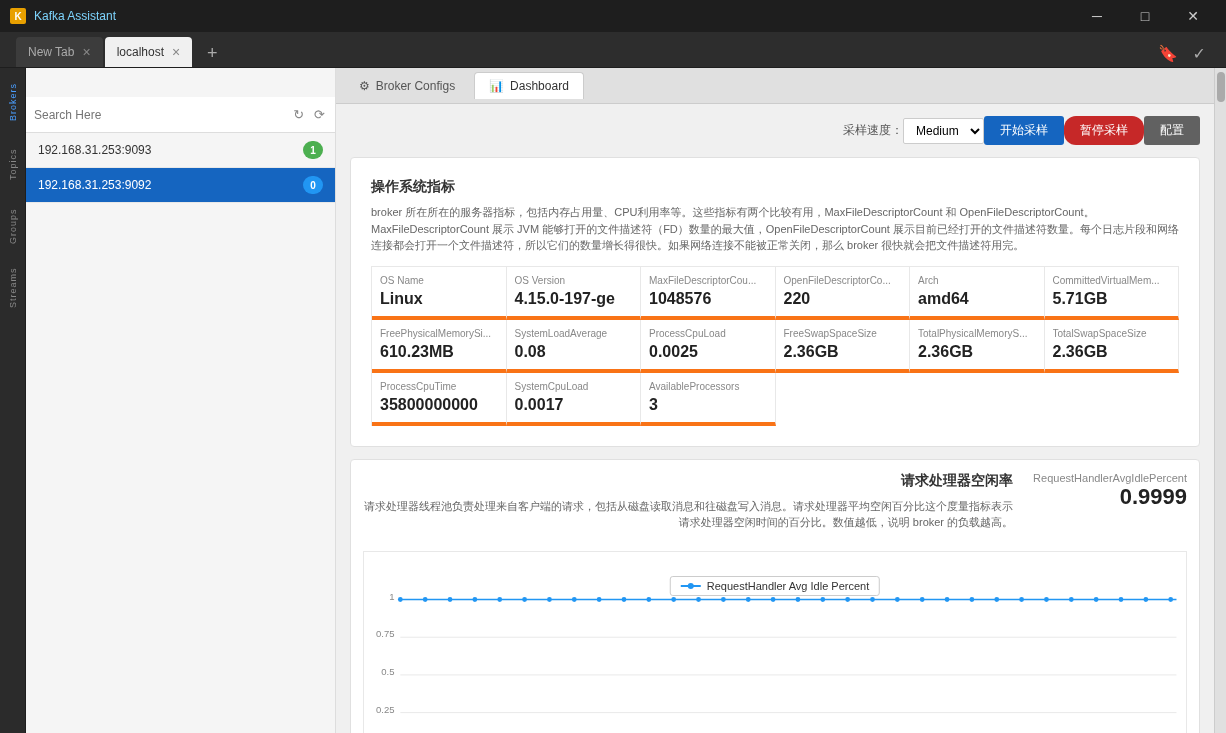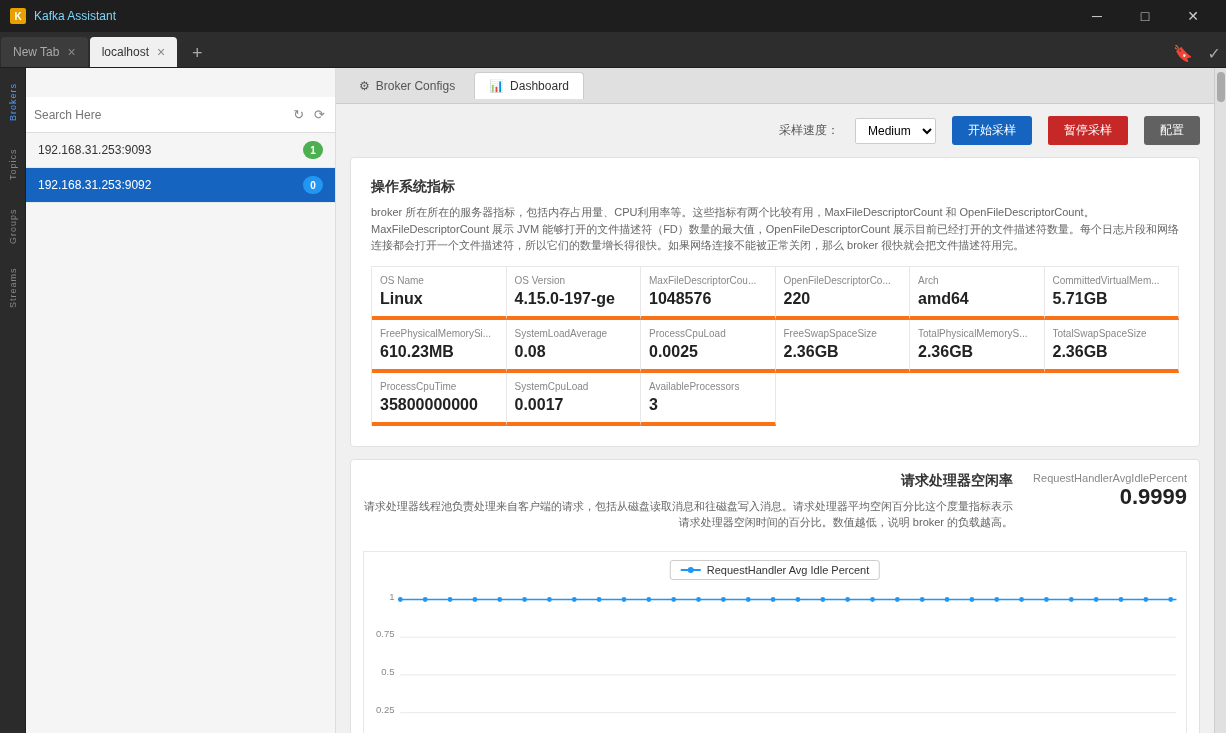--- a/index.html
+++ b/index.html
@@ -21,21 +21,21 @@
     .title-bar-title { color: #7dd3fc; font-size: 12px; }
     .title-bar-controls { display: flex; gap: 2px; }
     .title-bar-btn { width: 46px; height: 32px; background: transparent; border: none; color: #ccc; cursor: pointer; font-size: 14px; display: flex; align-items: center; justify-content: center; }
 
     
     .tab-bar {
       background: #2d2d2d;
       height: 36px;
       display: flex;
       align-items: flex-end;
-      padding: 0 1px;
+      padding: 0 16px;
       border-bottom: 1px solid #1e1e1e;
     }
     .tab {
       height: 30px;
       padding: 0 12px;
       background: #3c3c3c;
       color: #aaa;
       display: flex;
       align-items: center;
       gap: 8px;
@@ -185,21 +185,21 @@
       flex: 1;
       overflow-y: auto;
       padding: 12px 14px;
     }
 
     
     .sampling-bar {
       display: flex;
       align-items: center;
       justify-content: flex-end;
-      gap: 16px;
+      gap: 0;
       margin-bottom: 12px;
     }
     .sampling-label { font-size: 12px; color: #555; }
     .sampling-select {
       padding: 4px 8px;
       border: 1px solid #ccc;
       border-radius: 2px;
       font-size: 12px;
       background: white;
       cursor: pointer;
@@ -211,21 +211,21 @@
       border: none;
       border-radius: 3px;
       cursor: pointer;
       font-size: 12px;
     }
     .btn-stop {
       padding: 6px 16px;
       background: #c62828;
       color: white;
       border: none;
-      border-radius: 2px;
+      border-radius: 12px;
       cursor: pointer;
       font-size: 12px;
     }
     .btn-config {
       padding: 6px 16px;
       background: #616161;
       color: white;
       border: none;
       border-radius: 3px;
       cursor: pointer;
@@ -288,21 +288,21 @@
     
     .chart-container {
       margin-top: 8px;
       border: 1px solid #e8e8e8;
       position: relative;
       height: 230px;
       background: white;
     }
     .chart-legend {
       position: absolute;
-      top: 8px;
+      top: 24px;
       left: 50%;
       transform: translateX(-50%);
       background: white;
       border: 1px solid #ccc;
       border-radius: 3px;
       padding: 3px 10px;
       font-size: 11px;
       display: flex;
       align-items: center;
       gap: 6px;

